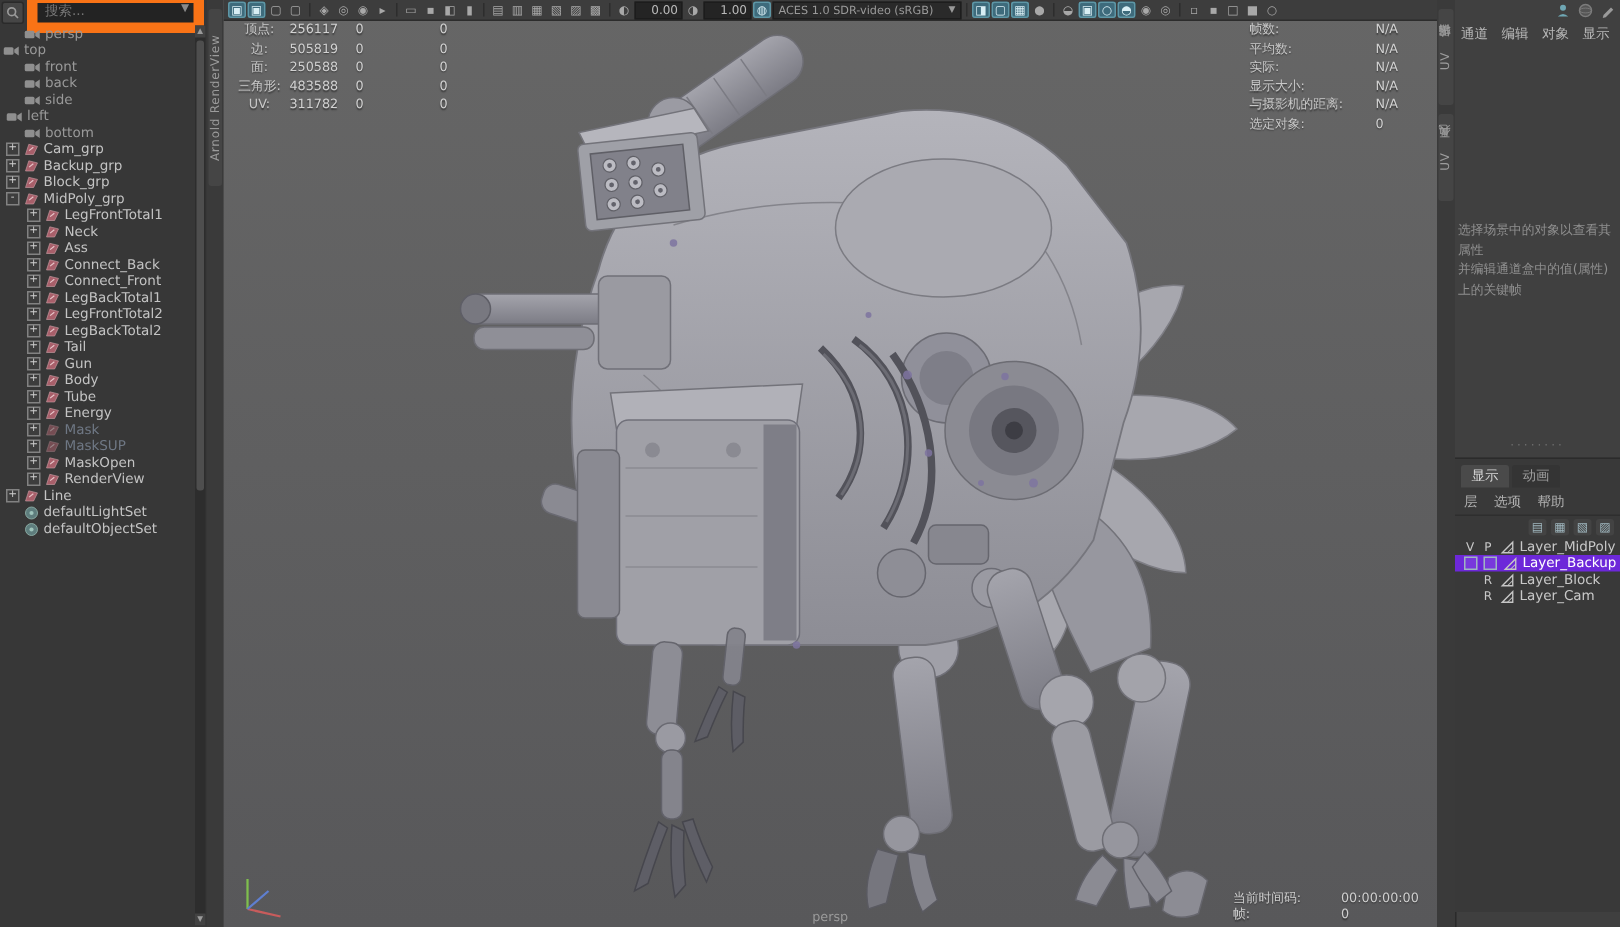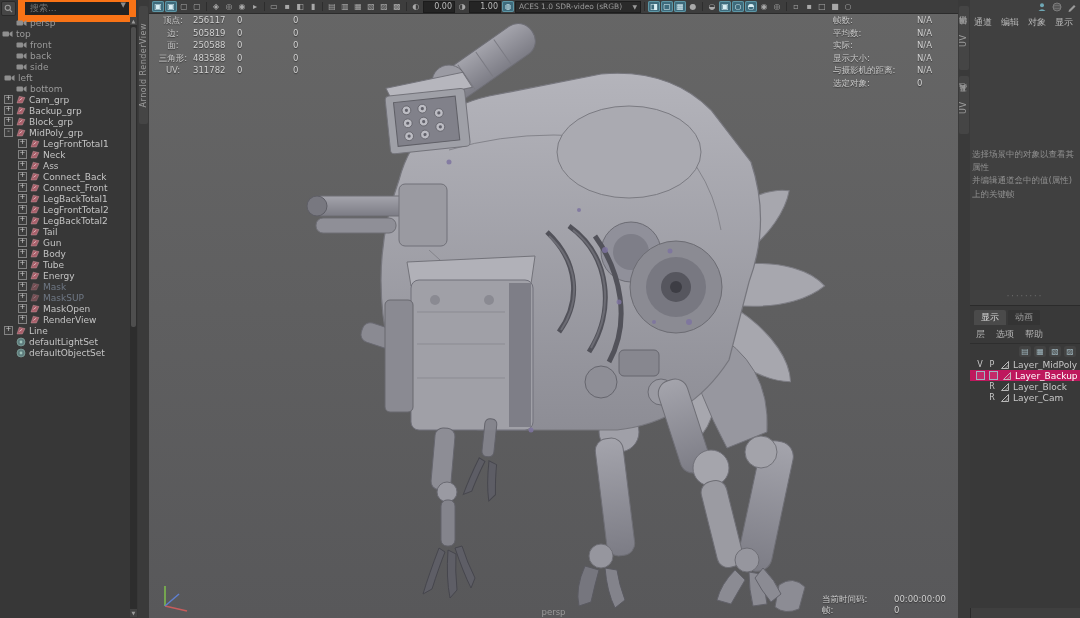--- a/index.html
+++ b/index.html
@@ -60,21 +60,21 @@
   .cb-empty{position:absolute;left:2px;right:0;top:148px;font-size:8.5px;color:#8f8f8f;line-height:1.55}
   .splitdots{position:absolute;left:0;right:0;top:292px;text-align:center;color:#6e6e6e;font-size:8px;letter-spacing:2px}
   .layered{position:absolute;left:0;right:0;top:305px;bottom:0;background:#393939;border-top:1px solid #2b2b2b}
   .le-tabs{display:flex;gap:2px;padding:4px 4px 0 4px;font-size:9px}
   .le-tab{padding:1px 7px;border-radius:2px 2px 0 0;color:#9f9f9f;background:#343434}
   .le-tab.on{background:#4a4a4a;color:#d6d6d6}
   .le-menus{display:flex;gap:11px;padding:3px 6px 2px 6px;font-size:9px;color:#b2b2b2;border-bottom:1px solid #2e2e2e}
   .le-icons{display:flex;gap:3px;justify-content:flex-end;padding:2px 4px;font-size:8px;color:#9fb6be}
   .le-icons .li{width:12px;height:11px;text-align:center;line-height:11px;background:#434343;border-radius:2px}
   .l-row{height:11px;display:flex;align-items:center;font-size:9px;color:#c8c8c8;padding-left:4px}
-  .l-row.sel{background:#be185d;color:#fff}
+  .l-row.sel{background:#6d28d9;color:#fff}
   .l-cell{width:12px;text-align:center;font-size:8px;flex:0 0 auto}
   .l-box{width:7px;height:7px;border:1px solid #9fb4c2;margin:0 2px;flex:0 0 auto;background:rgba(255,255,255,.08)}
   .l-ico{margin:0 3px 0 2px;display:inline-flex;flex:0 0 auto}
 </style>
 </head>
 <body>
 
 <div class="app">
 
   <div class="outliner">

